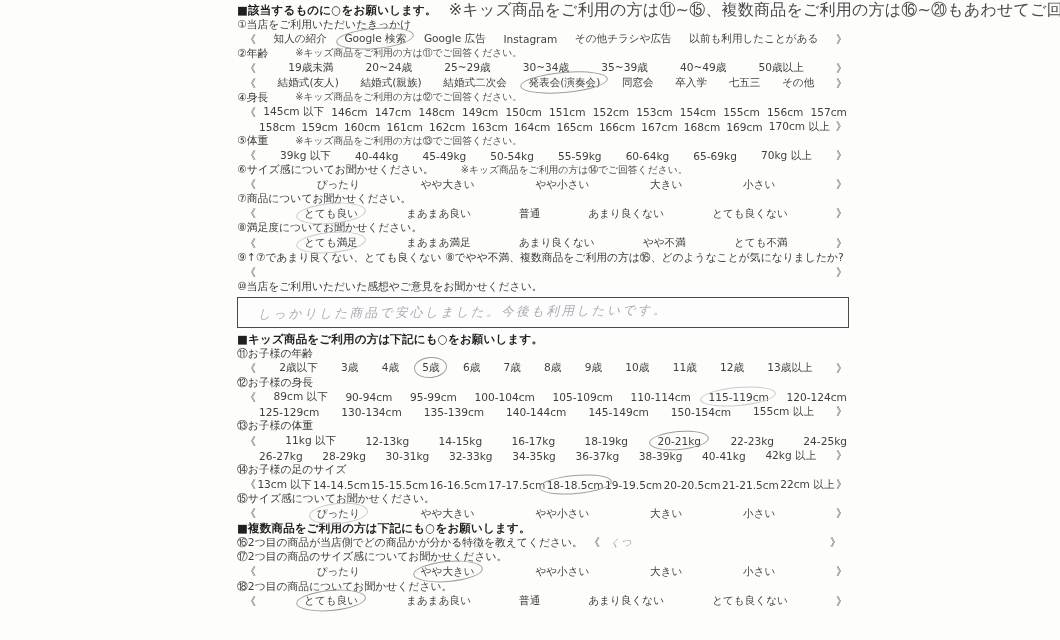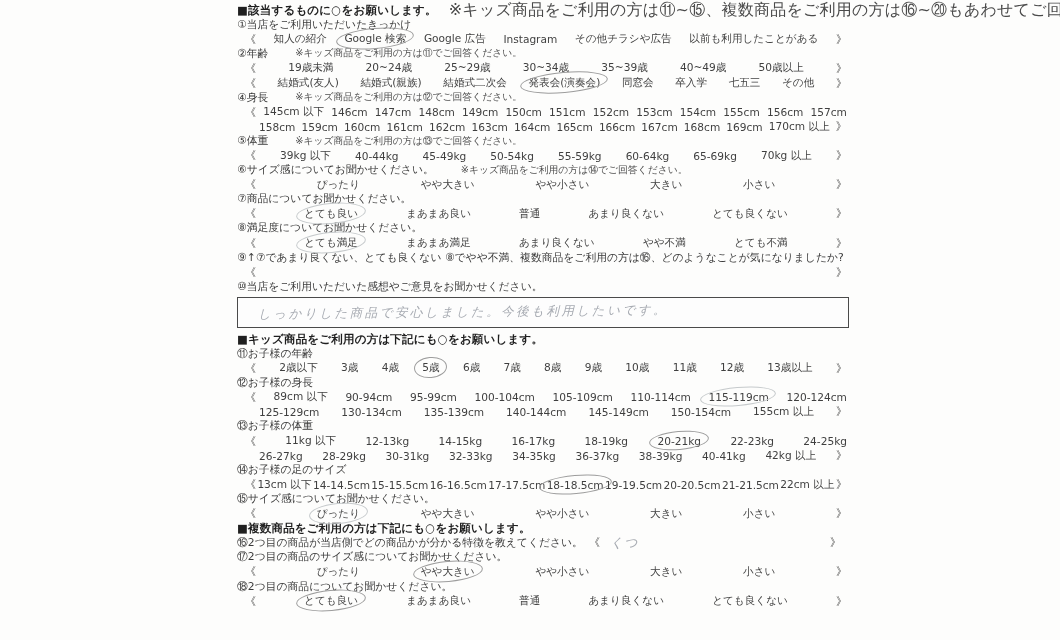--- a/index.html
+++ b/index.html
@@ -28,21 +28,21 @@
   }
   .circled.faint::after{border-color:#c6cacc;border-width:1.2px;}
   .comment-box{
     margin:3px 2px 4px 0;height:29px;border:1.4px solid #4a4a4a;
     background:#fdfdfd;display:flex;align-items:center;padding-left:20px;
   }
   .hand{
     color:#a7abb2;font-size:12.5px;letter-spacing:2.5px;
     transform:rotate(-.6deg);font-style:italic;white-space:nowrap;
   }
-  .hand.small{font-size:13px;letter-spacing:1px;}
+  .hand.small{font-size:10px;letter-spacing:1px;}
   .spacer{flex:1;}
   .q16row{display:flex;align-items:center;font-size:10.8px;}
   .q16row .brk{margin-left:6px;margin-right:10px;}
 </style>
 </head>
 <body>
 
 <div class="sheet">
 
   <div class="row sec-title">

